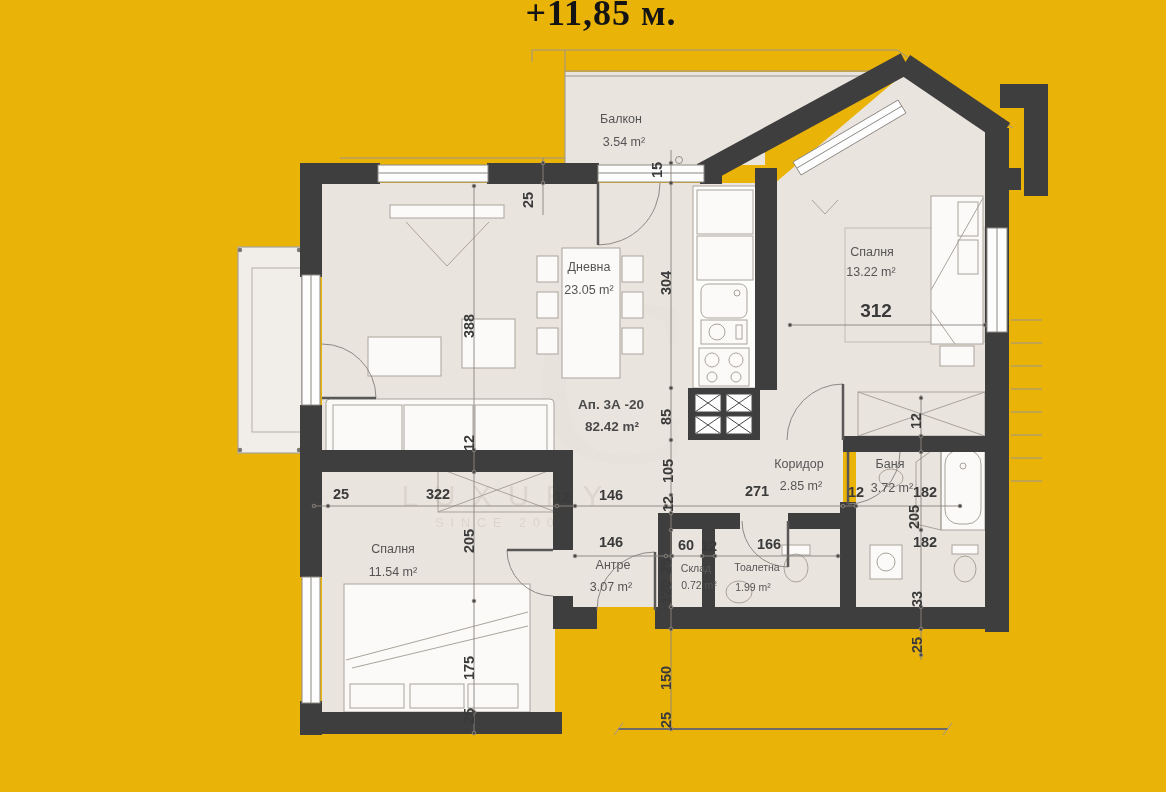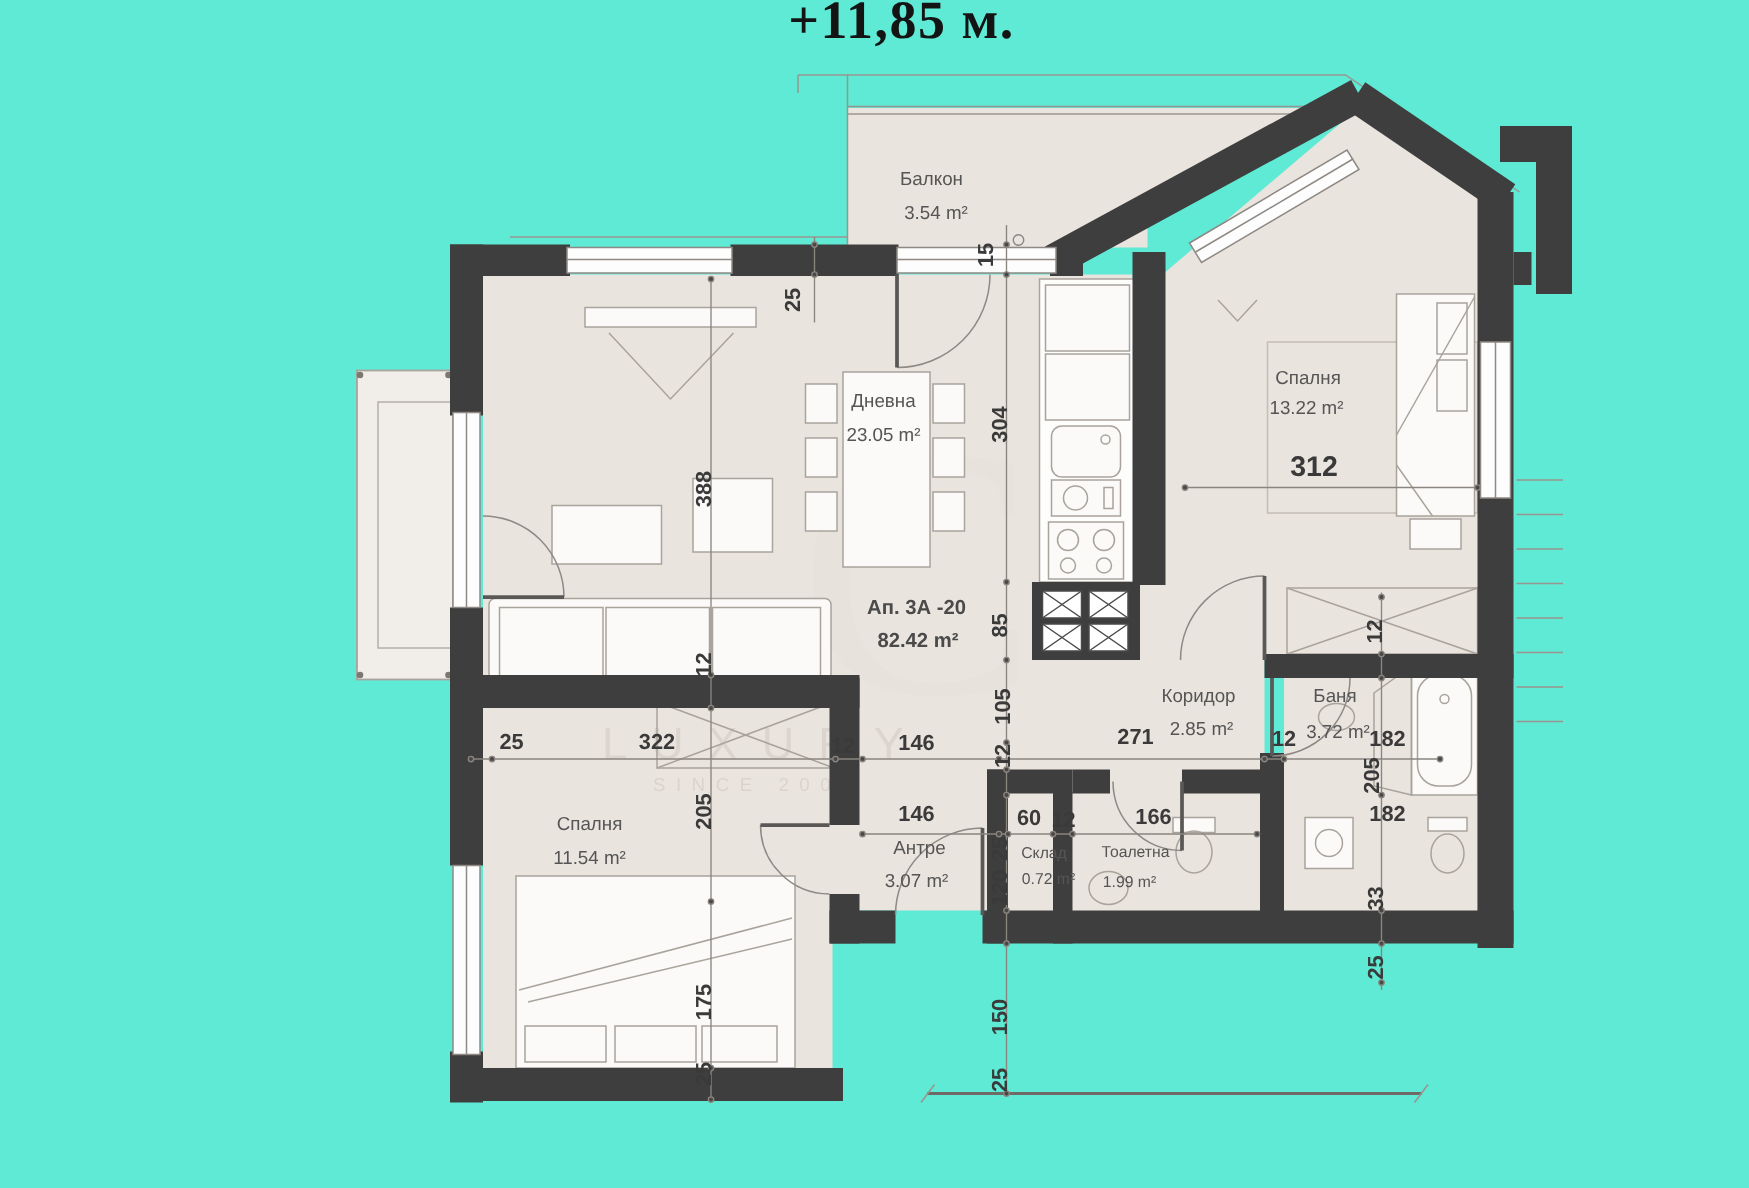--- a/index.html
+++ b/index.html
@@ -1,16 +1,16 @@
 <!DOCTYPE html>
 <html><head>
 <meta charset="utf-8">
 <style>
   html,body{margin:0;padding:0;background:#ffffff;}
-  #stage{position:relative;width:1166px;height:792px;background:#5eead4;overflow:hidden;
+  #stage{position:relative;width:1166px;height:792px;background:#eab308;overflow:hidden;
          font-family:"Liberation Sans",sans-serif;}
   #plan-title{position:absolute;top:-8px;left:0;width:1166px;text-align:center;
       transform:translateX(18px);
       font-family:"Liberation Serif","DejaVu Serif",serif;font-weight:700;
       font-size:36px;letter-spacing:1px;color:#141414;}
   svg text{font-family:"Liberation Sans","DejaVu Sans",sans-serif;}
   .dim{font-size:14.5px;font-weight:700;fill:#3a3a3a;}
   .dim-big{font-size:19px;font-weight:700;fill:#3a3a3a;}
   .room-name{font-size:12.5px;fill:#555;}
   .room-area{font-size:12.5px;fill:#555;}

